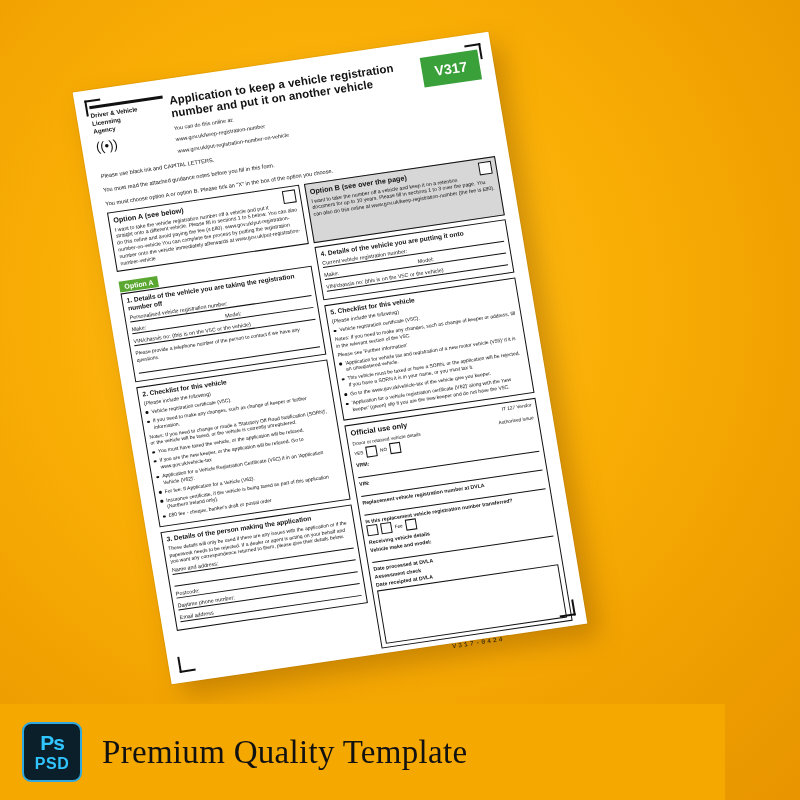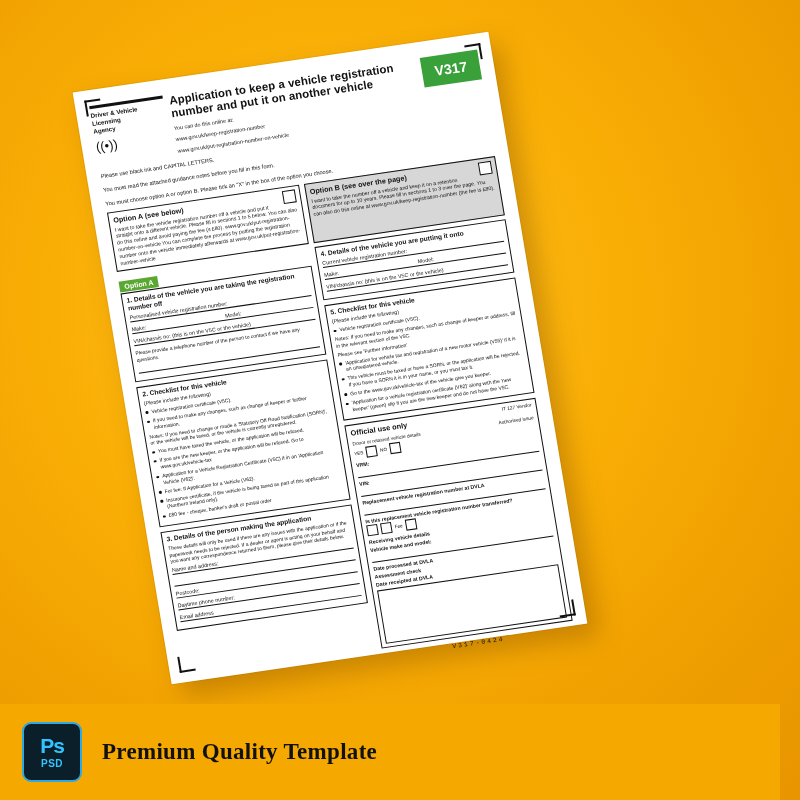--- a/index.html
+++ b/index.html
@@ -9,33 +9,33 @@
     background:#f5a800;
   }
   .stage{
     position:relative;width:800px;height:800px;
     background:radial-gradient(circle at 42% 38%, #ffc21f 0%, #f9ae05 42%, #ee9d00 78%, #e89500 100%);
     overflow:hidden;
   }
 
   
   .footer{
-    position:absolute;left:0;bottom:0;width:780px;height:96px;
+    position:absolute;left:0;bottom:0;width:725px;height:96px;
     background:#f5a800;display:flex;align-items:center;
   }
   .ps-logo{
     width:56px;height:56px;margin-left:22px;border-radius:9px;
     background:#0b1f2b;border:2px solid #2fa8e0;
     display:flex;flex-direction:column;align-items:center;justify-content:center;
     color:#31c5ff;
   }
   .ps-logo .ps{font-size:21px;font-weight:bold;line-height:1;letter-spacing:-1px;}
-  .ps-logo .psd{font-size:10px;font-weight:bold;line-height:1;margin-top:3px;letter-spacing:0.5px;}
+  .ps-logo .psd{font-size:16px;font-weight:bold;line-height:1;margin-top:3px;letter-spacing:0.5px;}
   .footer-text{margin-left:20px;color:#111;}
-  .footer-title{font-size:23px;font-weight:bold;letter-spacing:.3px;font-family:"Liberation Serif", serif;}
+  .footer-title{font-size:33px;font-weight:normal;letter-spacing:.3px;font-family:"Liberation Serif", serif;}
   .footer-sub{font-size:18px;font-weight:bold;margin-top:4px;font-family:"Liberation Serif", serif;}
 
   
   .paper-wrap{
     position:absolute;left:120px;top:58px;width:420px;height:600px;
     transform:rotate(-9.5deg) skewY(1.2deg);
     transform-origin:50% 50%;
   }
   .paper{
     position:relative;width:420px;height:600px;background:#ffffff;

